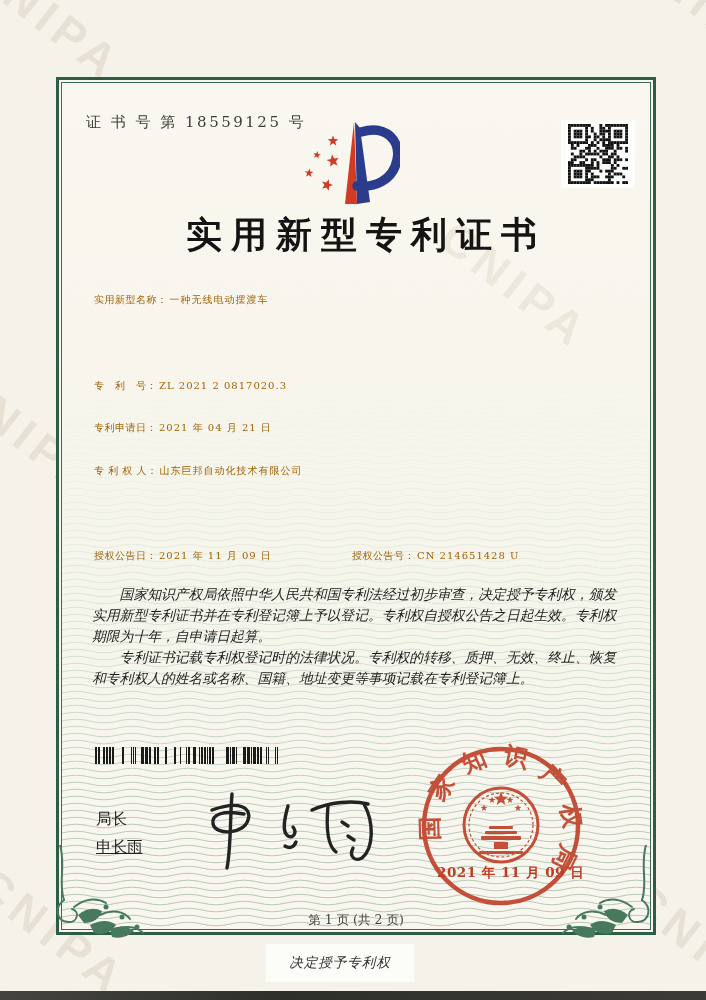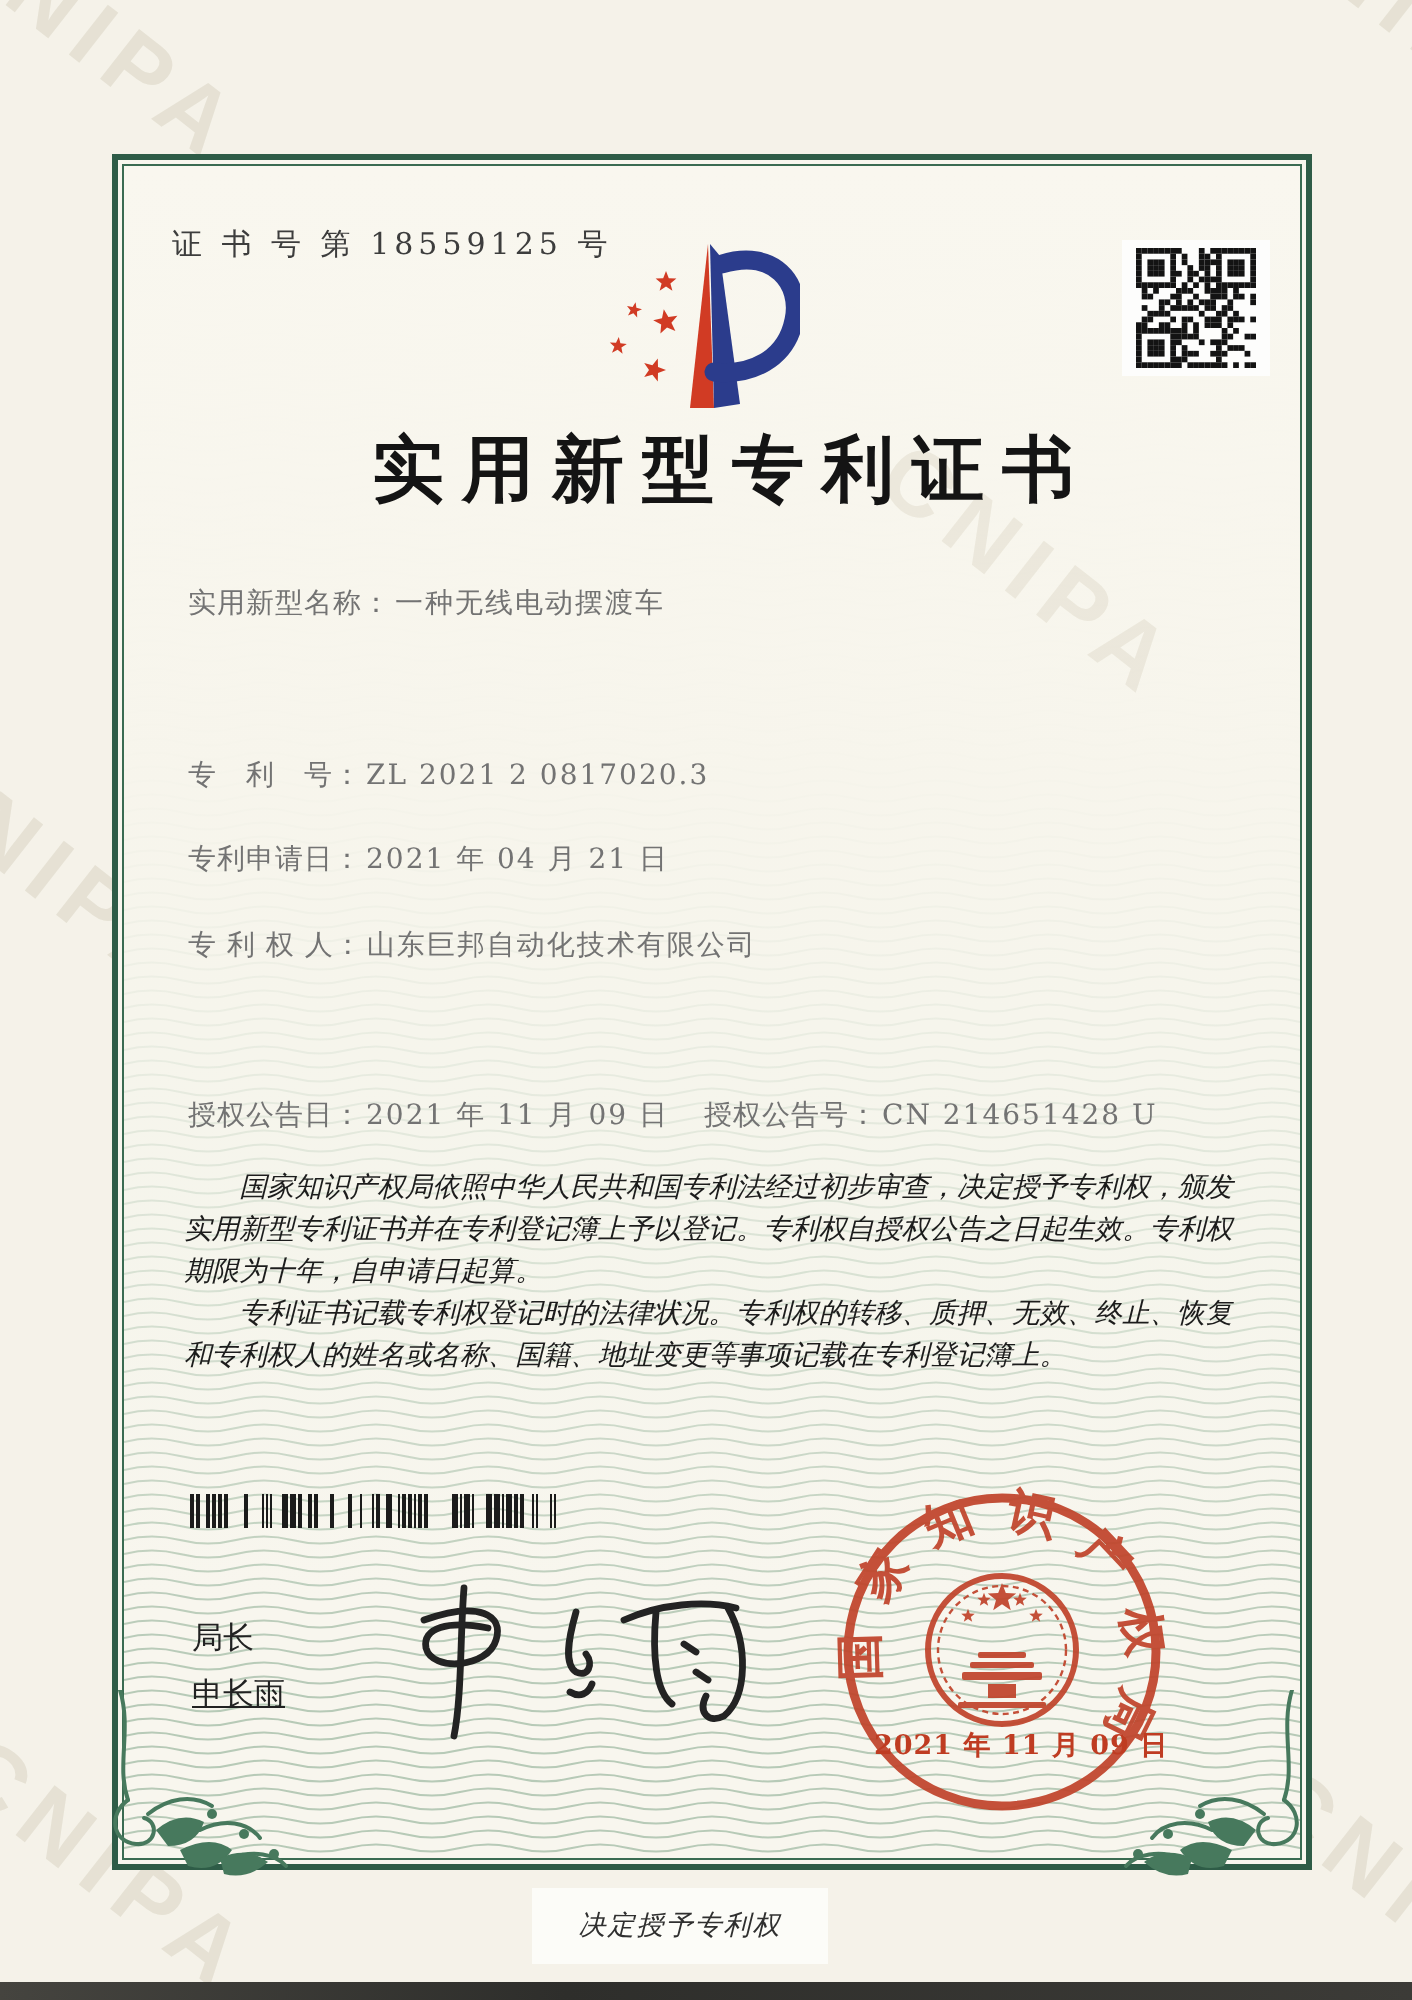--- a/index.html
+++ b/index.html
@@ -37,21 +37,21 @@
   .cert-no { position:absolute; left:86px; top:113px; font-size:15px; letter-spacing:2.5px;
     color:#3d3d3d; }
 
   .logo { position:absolute; left:295px; top:116px; width:105px; height:92px; }
   .qr { position:absolute; left:561px; top:120px; width:74px; height:68px; background:#fdfdfc;
     display:flex; align-items:center; justify-content:center; }
 
   .title { position:absolute; left:56px; top:211px; width:620px; text-align:center;
     font-size:36px; font-weight:bold; letter-spacing:9px; color:#141414; }
 
-  .row { position:absolute; left:94px; font-size:14px; color:#737373; white-space:nowrap; }
+  .row { position:absolute; left:94px; font-size:10px; color:#a16207; white-space:nowrap; }
   .row .lbl { letter-spacing:0.5px; }
   .row .val { letter-spacing:1px; margin-left:2px; }
   .grant-no { position:absolute; left:258px; }
 
   .body-text { position:absolute; left:92px; top:584px; width:532px; font-size:13.8px;
     line-height:21px; font-style:italic; color:#1c1c1c; }
   .body-text p { text-indent:2em; }
 
   .barcode { position:absolute; left:95px; top:747px; width:185px; height:17px; }
 
@@ -586,20 +586,21 @@
           <rect x="74" y="85" width="24" height="3" rx="1"></rect>
           <rect x="70" y="90" width="32" height="3" rx="1"></rect>
           <rect x="66" y="95" width="40" height="4" rx="1"></rect>
           <rect x="79" y="101" width="14" height="7"></rect>
           <rect x="64" y="110" width="44" height="3" rx="1"></rect>
         </g>
       </g>
     </svg>
     <div class="seal-date">2021 年 11 月 09 日</div>
 
+    <div class="page-indicator">第 1 页 (共 2 页)</div>
   </div>
 
   <svg class="ornament ornament-left" viewBox="0 0 100 95">
     <g fill="none" stroke="#47795d" stroke-width="2" stroke-linecap="round">
       <path d="M 10,0 C 16,20 8,38 14,55"></path>
       <path d="M 14,55 C 4,62 6,76 18,77 C 28,78 30,66 22,64"></path>
       <path d="M 24,62 C 34,54 46,52 56,58"></path>
       <path d="M 50,70 C 62,64 74,66 80,74"></path>
       <path d="M 66,84 C 76,80 88,82 93,88"></path>
     </g>

